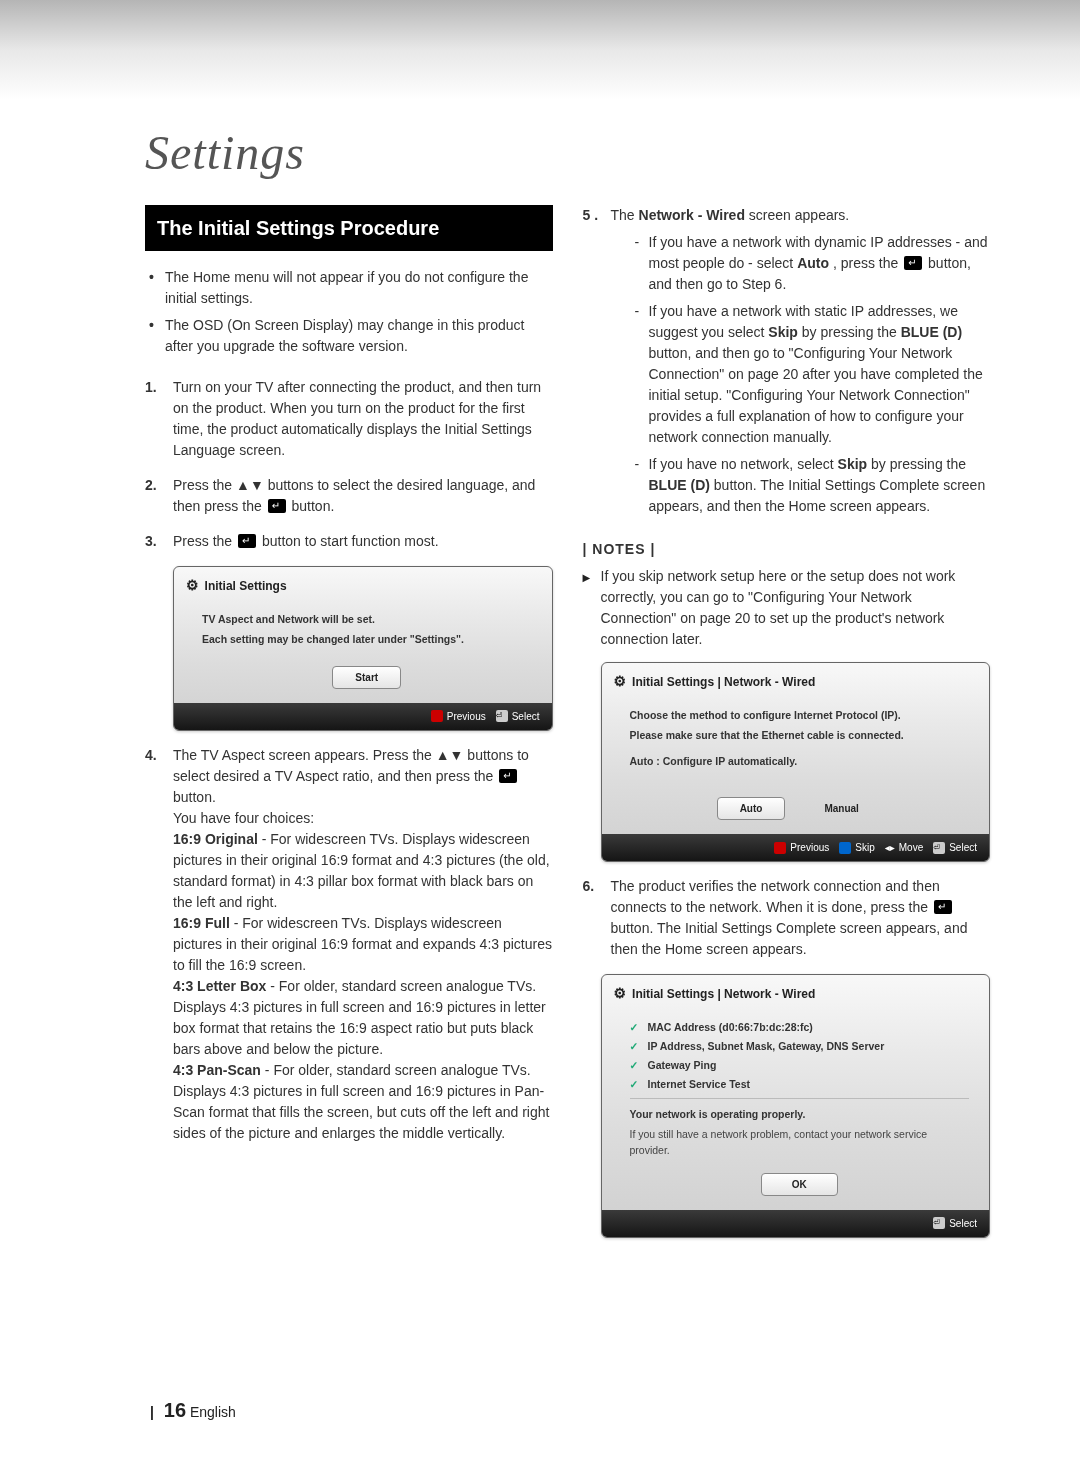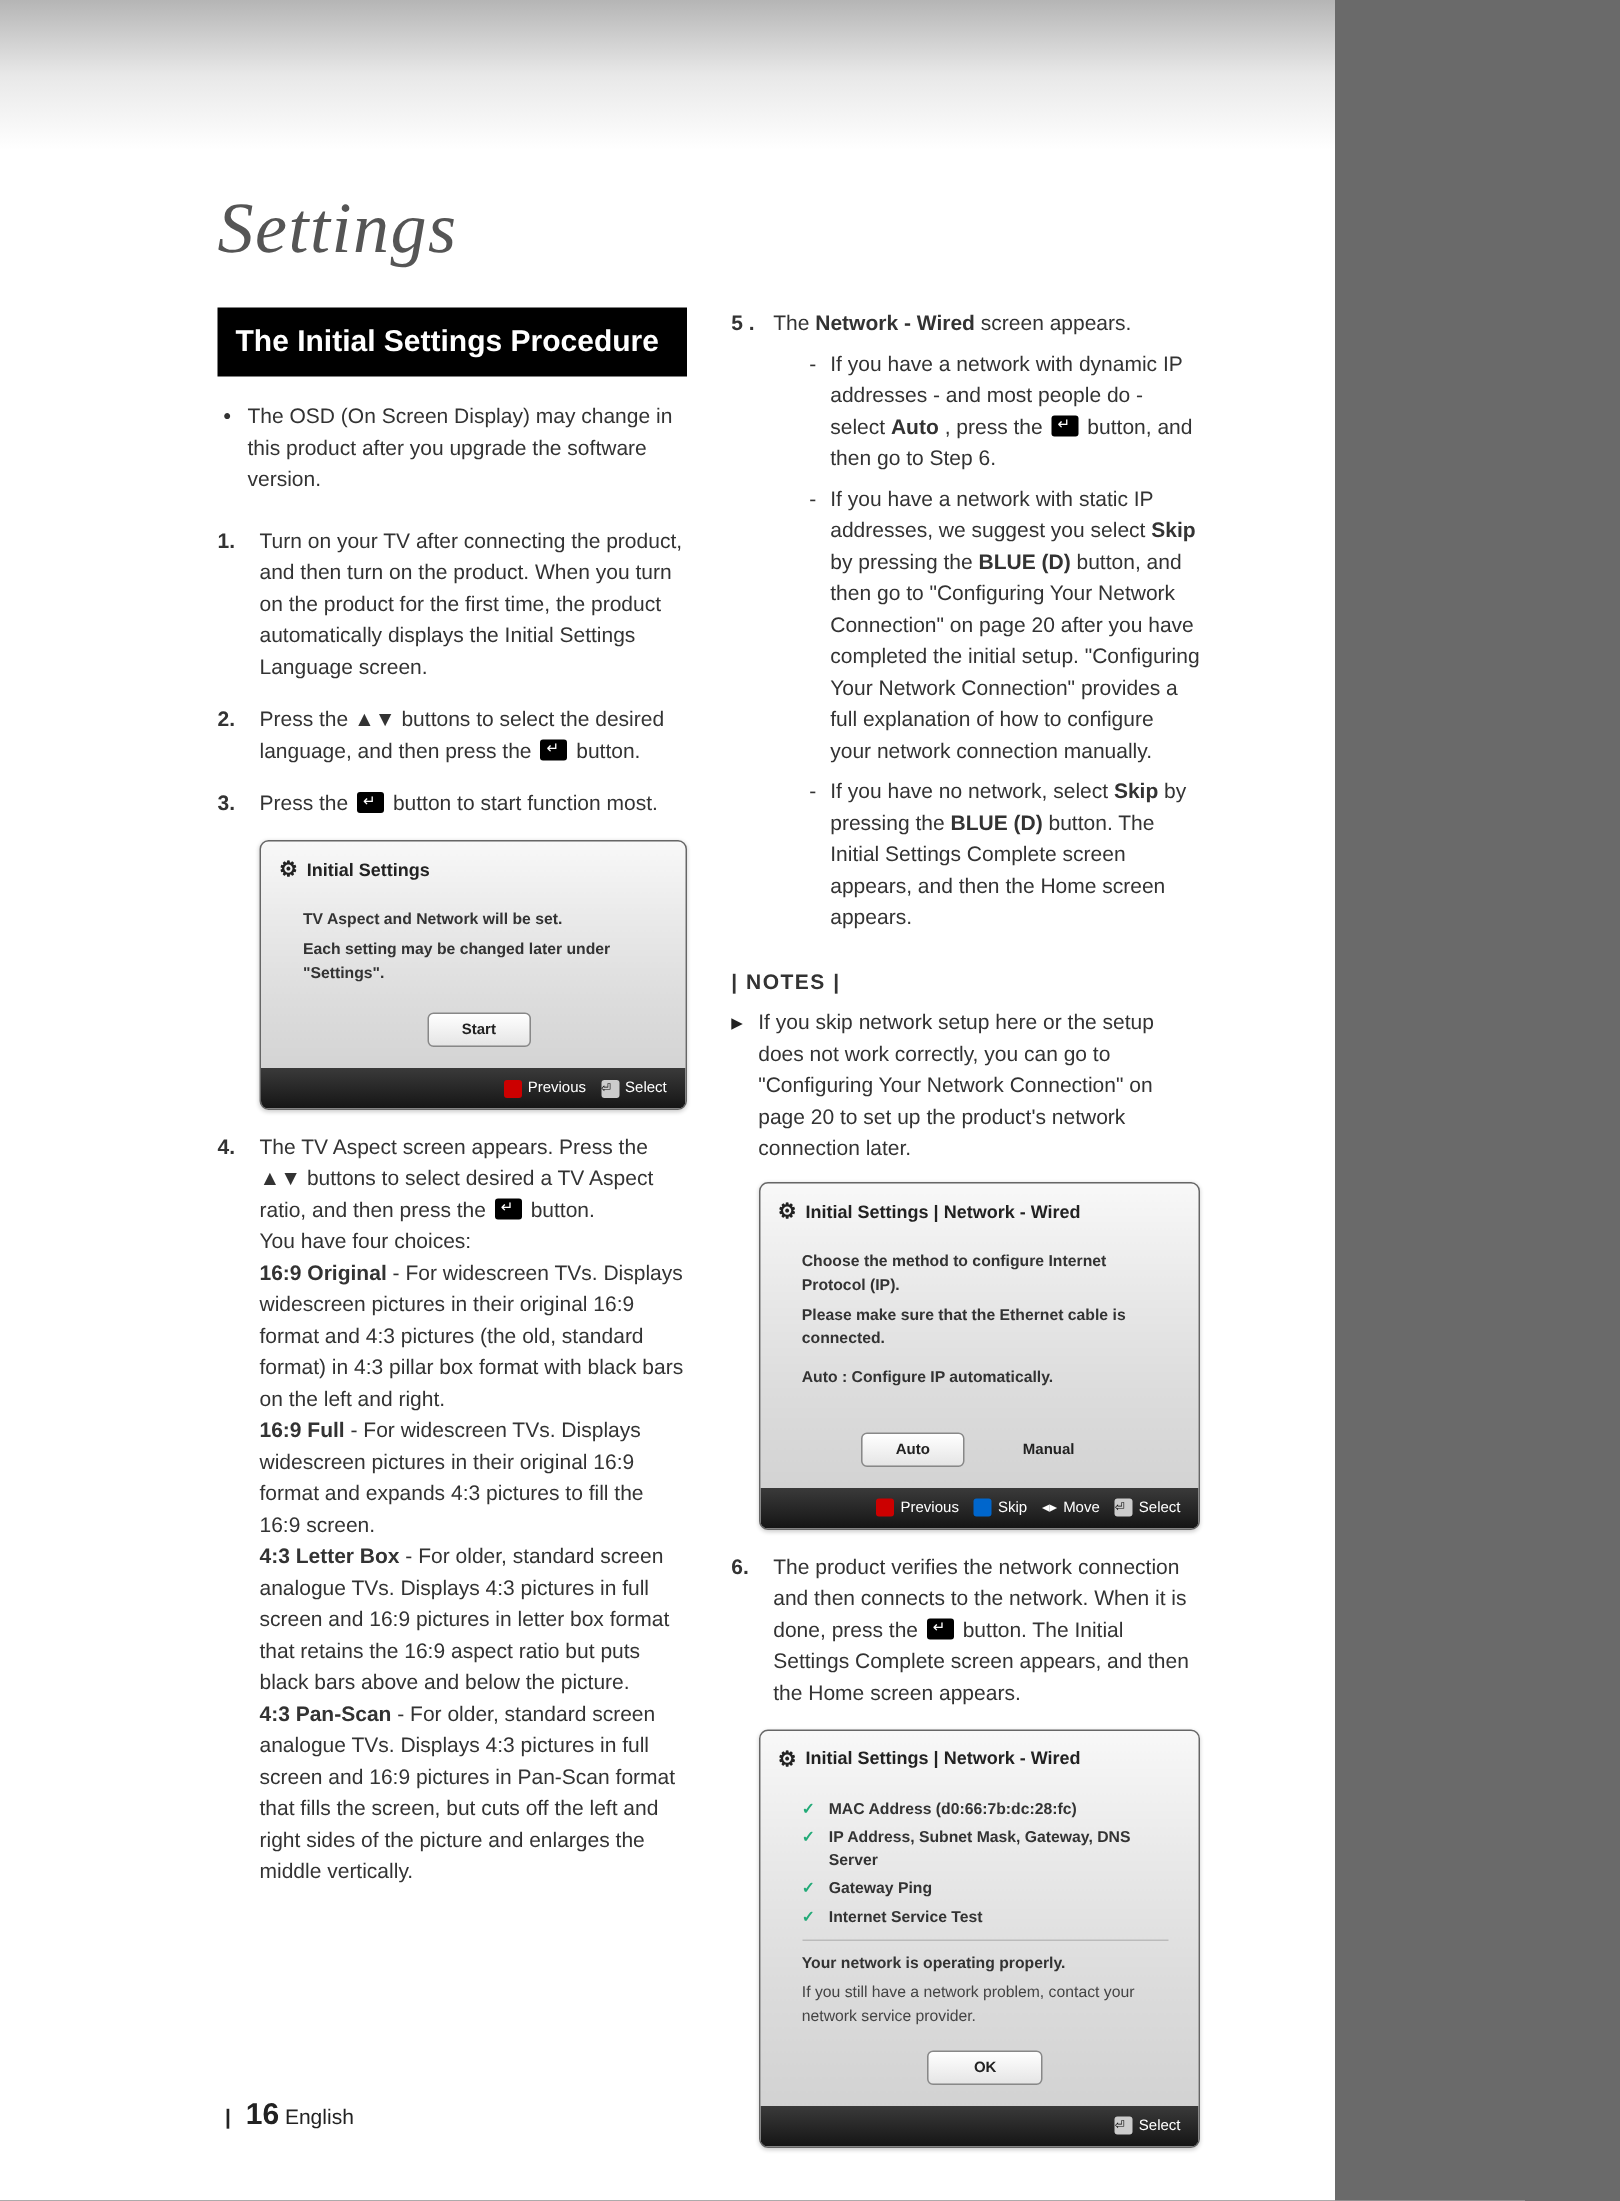--- a/index.html
+++ b/index.html
@@ -1,18 +1,18 @@
 <!DOCTYPE html>
 <html><head>
 <meta charset="utf-8">
 <style>
   * { box-sizing: border-box; margin: 0; padding: 0; }
   html, body { width: 1080px; background: #6a6a6a; font-family: Arial, Helvetica, sans-serif; color: #222; }
   .page {
-    width: 890px; height: 1467px; background: #fff; position: relative;
+    width: 1080px; height: 1467px; background: #fff; position: relative;
     padding: 70px 70px 50px 70px;
   }
   .top-gradient {
     position: absolute; top: 0; left: 0; right: 0; height: 100px;
     background: linear-gradient(to bottom, #b5b5b5 0%, #e8e8e8 50%, #ffffff 100%);
   }
   .chapter-title {
     font-family: Georgia, 'Times New Roman', serif;
     font-style: italic; font-size: 48px; color: #555;
     position: relative; z-index: 2; margin-left: 75px; margin-top: 55px;
@@ -92,20 +92,23 @@
 <div class="page">
   <div class="top-gradient"></div>
   <div class="chapter-title">Settings</div>
 
   <div class="columns">
 
     <div class="col">
       <div class="section-title-bar">The Initial Settings Procedure</div>
 
       <ul class="bullet-notes">
+        <li>
+            <span>The Home menu will not appear if you do not configure the initial settings.</span>
+          </li>
         <li>
             <span>The OSD (On Screen Display) may change in this product after you upgrade the software version.</span>
           </li>
       </ul>
 
       <ol class="steps">
         <li>
           <span class="num">1.</span>
           <span class="step-body">Turn on your TV after connecting the product, and then turn on the product. When you turn on the product for the first time, the product automatically displays the Initial Settings Language screen.</span>
         </li>

